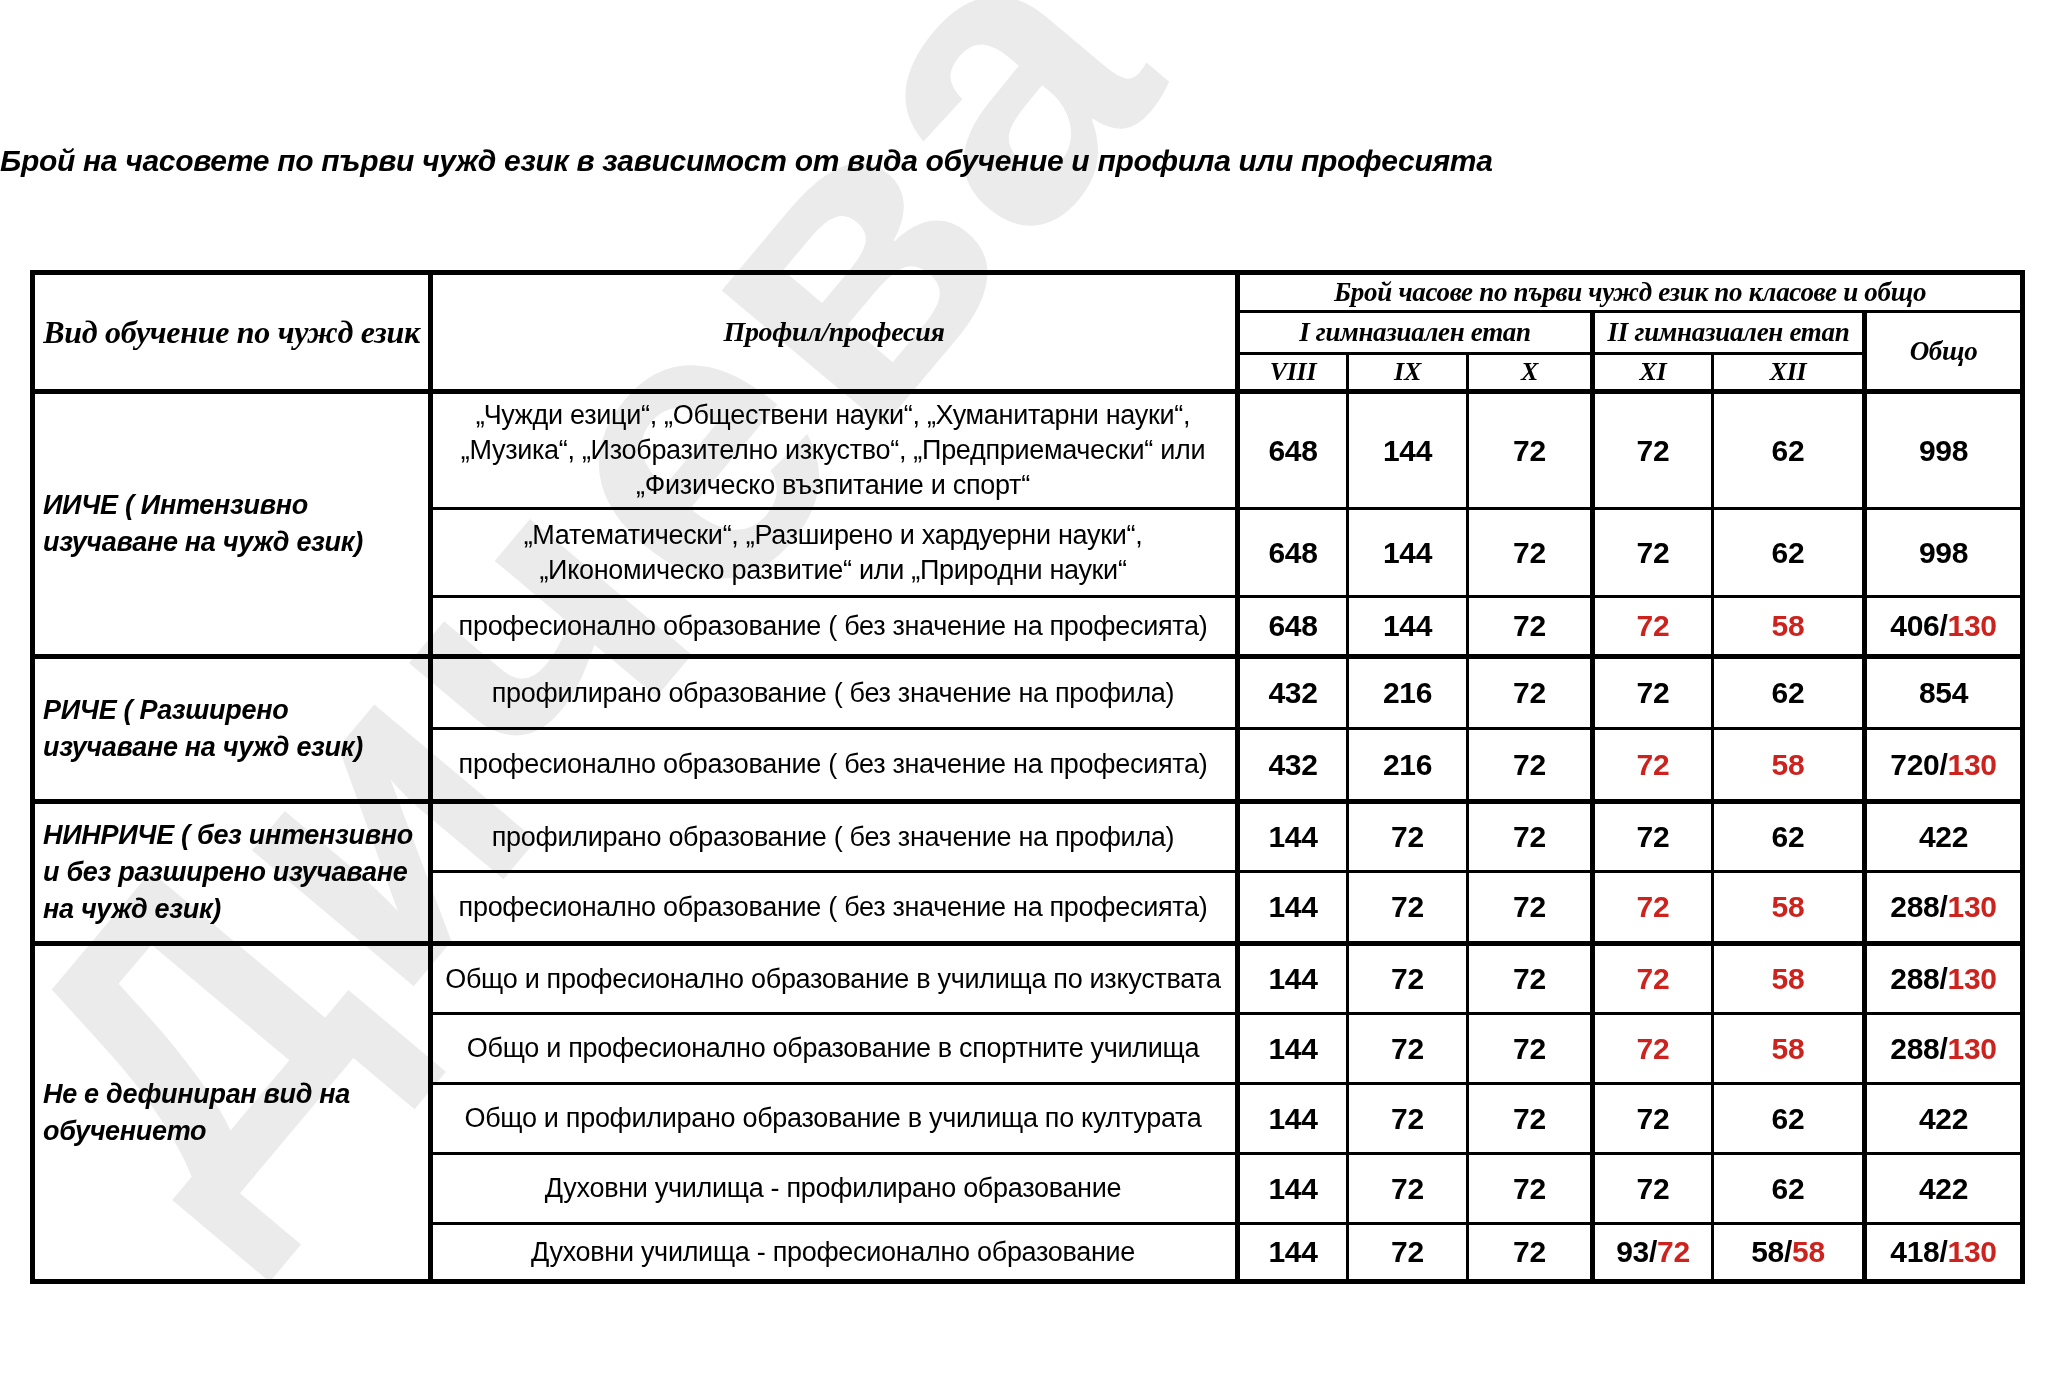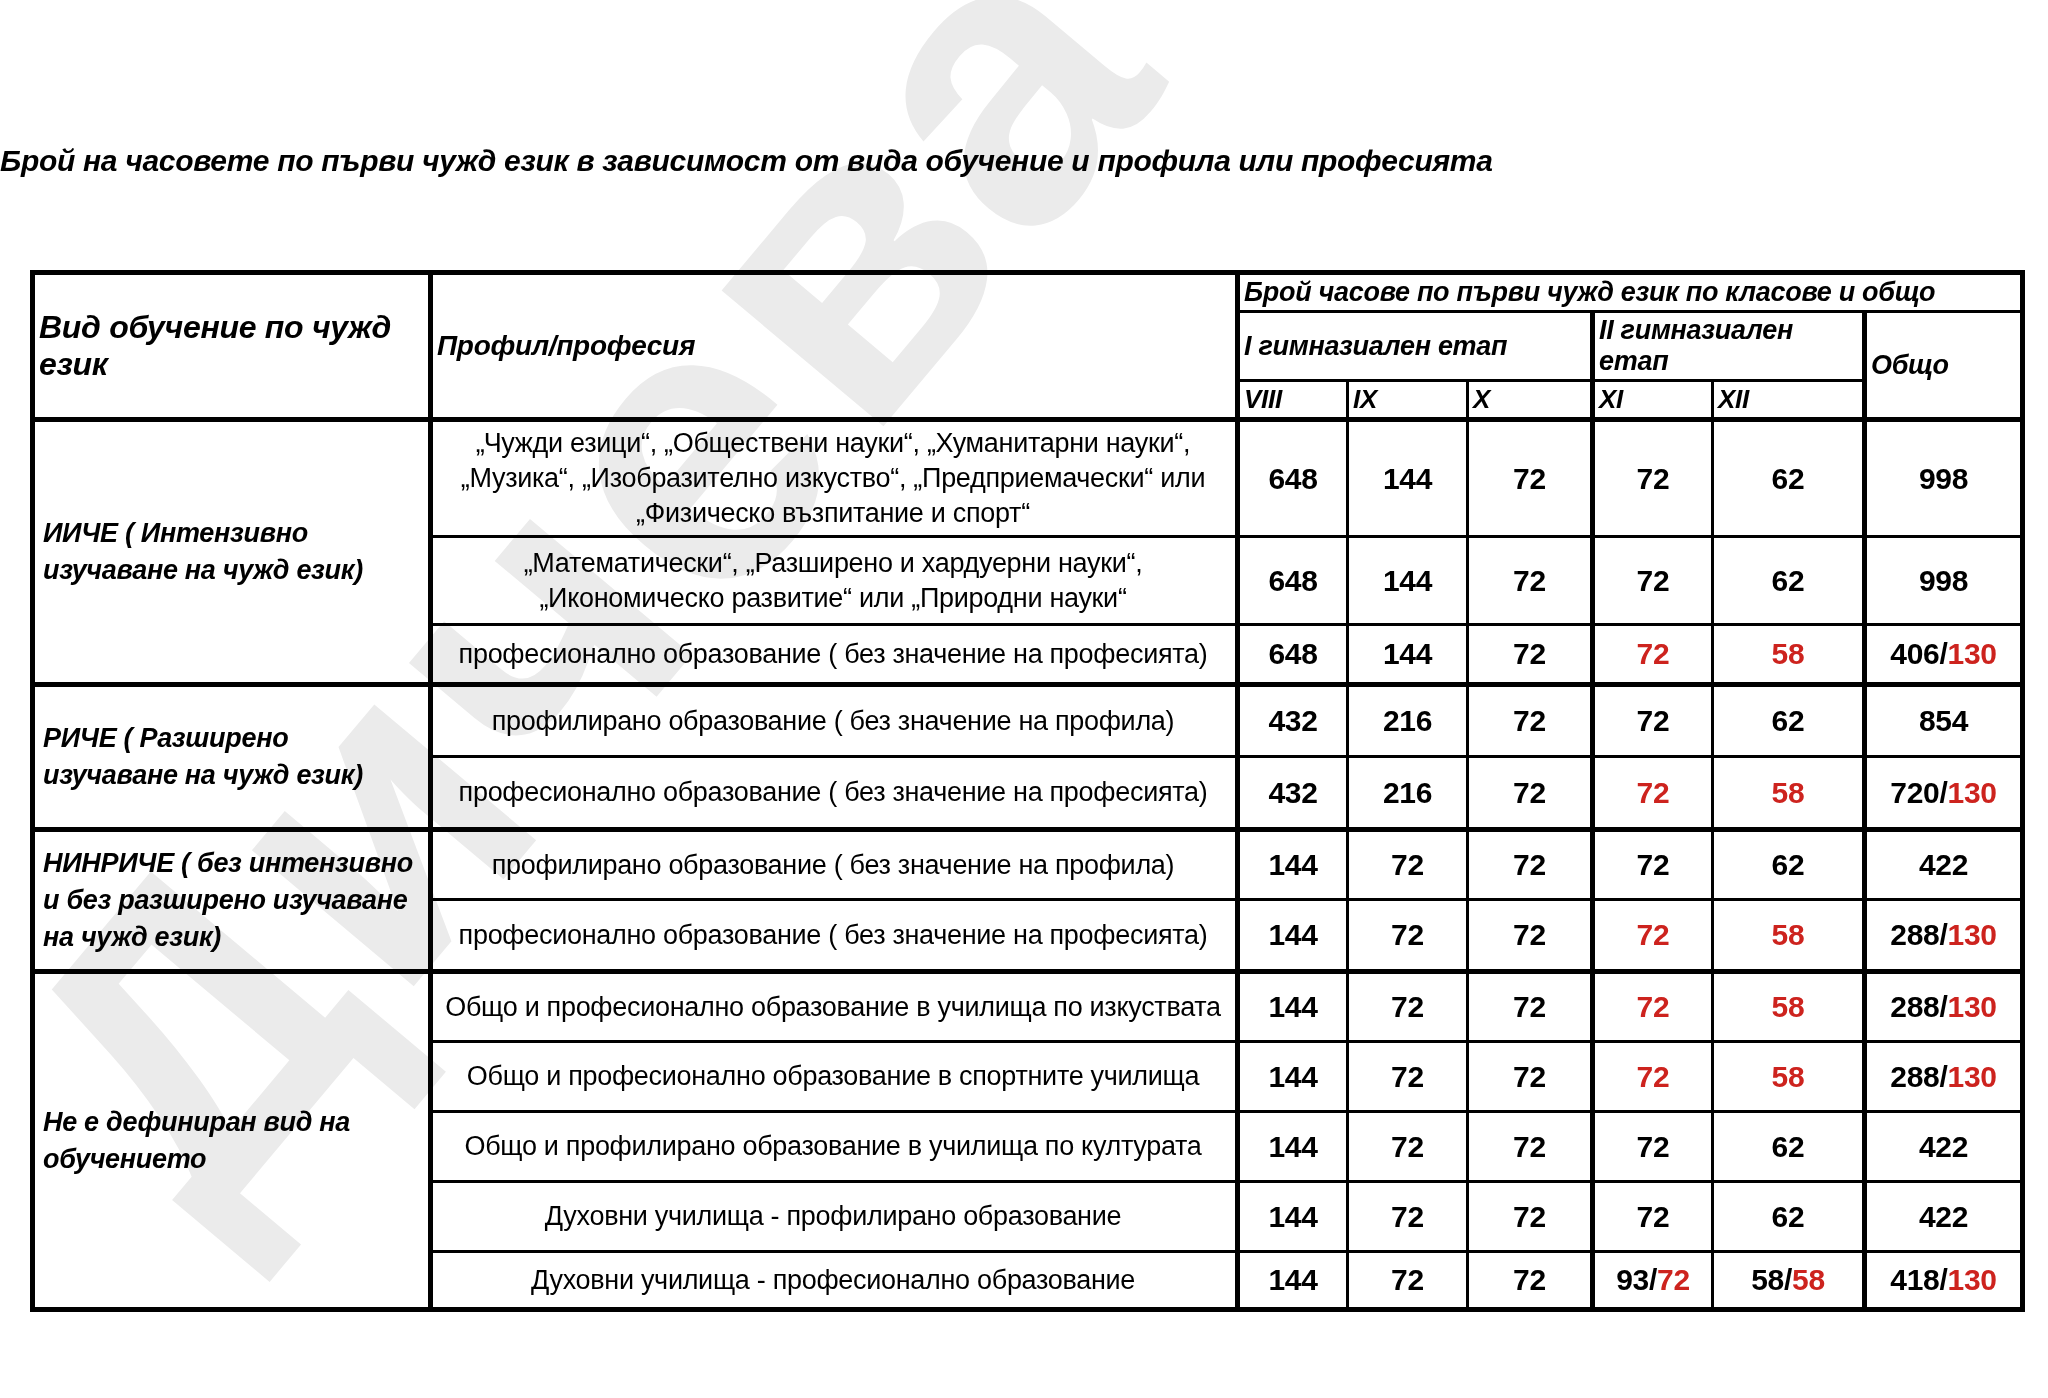--- a/index.html
+++ b/index.html
@@ -22,22 +22,22 @@
   .tblwrap{position:absolute;left:30px;top:270px;z-index:1;}
   table{
     border-collapse:collapse;table-layout:fixed;width:1990px;
     background:transparent;
   }
   td{border:3px solid #000;overflow:hidden;vertical-align:middle;}
   table{border:5px solid #000;}
   td.blt{border-left-width:5px;}
   tr.gs td{border-top-width:5px;}
   .hdr{
-    font-weight:bold;font-style:italic;text-align:left;
-    font-size:27px;letter-spacing:-0.3px;padding:2px 4px;
+    font-weight:bold;font-style:italic;text-align:center;
+    font-size:27px;letter-spacing:-0.3px;padding:2px 4px;font-family:Liberation Serif, serif;
   }
   .grade{font-size:26px;}
   .num{
     font-weight:bold;font-size:30px;text-align:center;
     letter-spacing:-0.3px;padding:2px;
   }
   .prof{
     font-size:27px;line-height:35px;text-align:center;
     padding:4px 10px 4px 8px;letter-spacing:-0.3px;
   }

